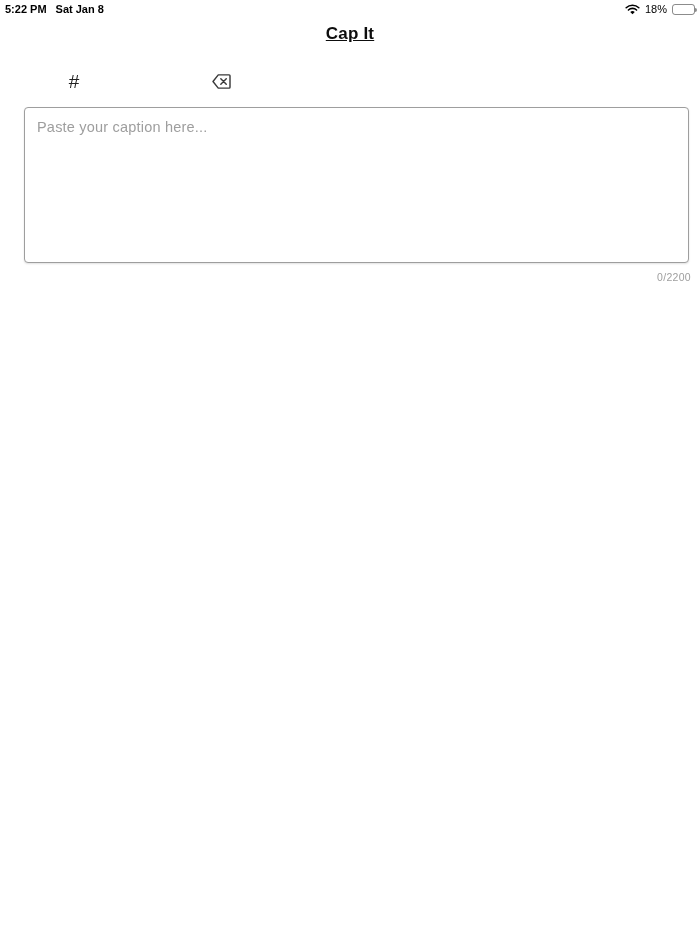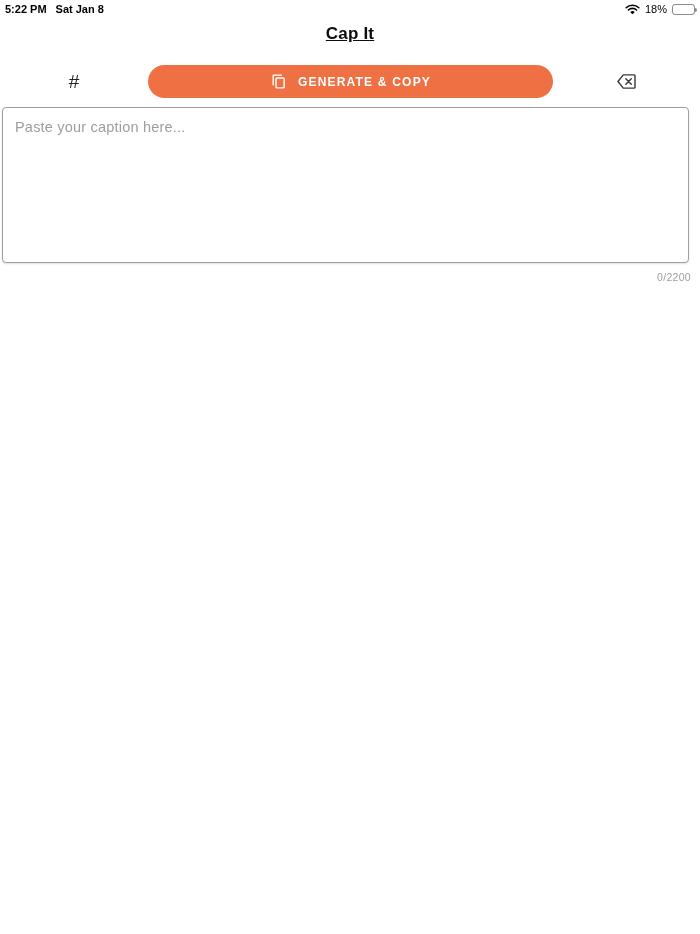--- a/index.html
+++ b/index.html
@@ -61,21 +61,21 @@
     border: none; cursor: pointer;
     border-radius: 18px;
     background: #EF7043;
     color: #ffffff;
     display: flex; align-items: center; justify-content: center; gap: 11px;
     font-family: "Liberation Sans", sans-serif;
     font-size: 12px; font-weight: 700; letter-spacing: 1.2px;
   }
   .copy-icon svg, .backspace-icon svg { display: block; }
   
-  .input-wrap { margin: 9px 11px 0 2px; }
+  .input-wrap { margin: 9px 11px 0 24px; }
   textarea.caption {
     width: 100%; height: 156px;
     border: 1px solid #9e9e9e;
     border-radius: 4px;
     box-shadow: 0 1px 2px rgba(0,0,0,0.12);
     padding: 11px 12px;
     font-family: "Liberation Sans", "DejaVu Sans", sans-serif;
     font-size: 14.5px; color: #212121;
     letter-spacing: 0.2px;
     resize: none; outline: none;
@@ -115,29 +115,20 @@
 
 <div class="app-title">Cap It</div>
 
 <div class="toolbar">
   <div class="side-zone left">
     <button class="icon-btn">
       <span class="hashtag-glyph">#</span>
     </button>
   </div>
 
-  <button class="generate-btn">
-    <span class="copy-icon">
-      <svg width="17" height="19" viewBox="0 0 24 24" fill="none" stroke="#ffffff" stroke-width="2" stroke-linecap="round" stroke-linejoin="round">
-        <rect x="8.5" y="7" width="11.5" height="14" rx="1.2"></rect>
-        <path d="M4.5 16.5 V4 a1 1 0 0 1 1-1 H16"></path>
-      </svg>
-    </span>
-    <span>GENERATE &amp; COPY</span>
-  </button>
 
   <div class="side-zone right">
     <button class="icon-btn">
       <span class="backspace-icon">
         <svg width="21" height="17" viewBox="0 0 24 20" fill="none" stroke="#3a3a3a" stroke-width="1.7" stroke-linejoin="round" stroke-linecap="round">
           <path d="M8.2 2.2 H21 a1 1 0 0 1 1 1 v13.6 a1 1 0 0 1 -1 1 H8.2 L2 10 Z"></path>
           <path d="M11.2 6.8 l6.4 6.4 M17.6 6.8 l-6.4 6.4"></path>
         </svg>
       </span>
     </button>

